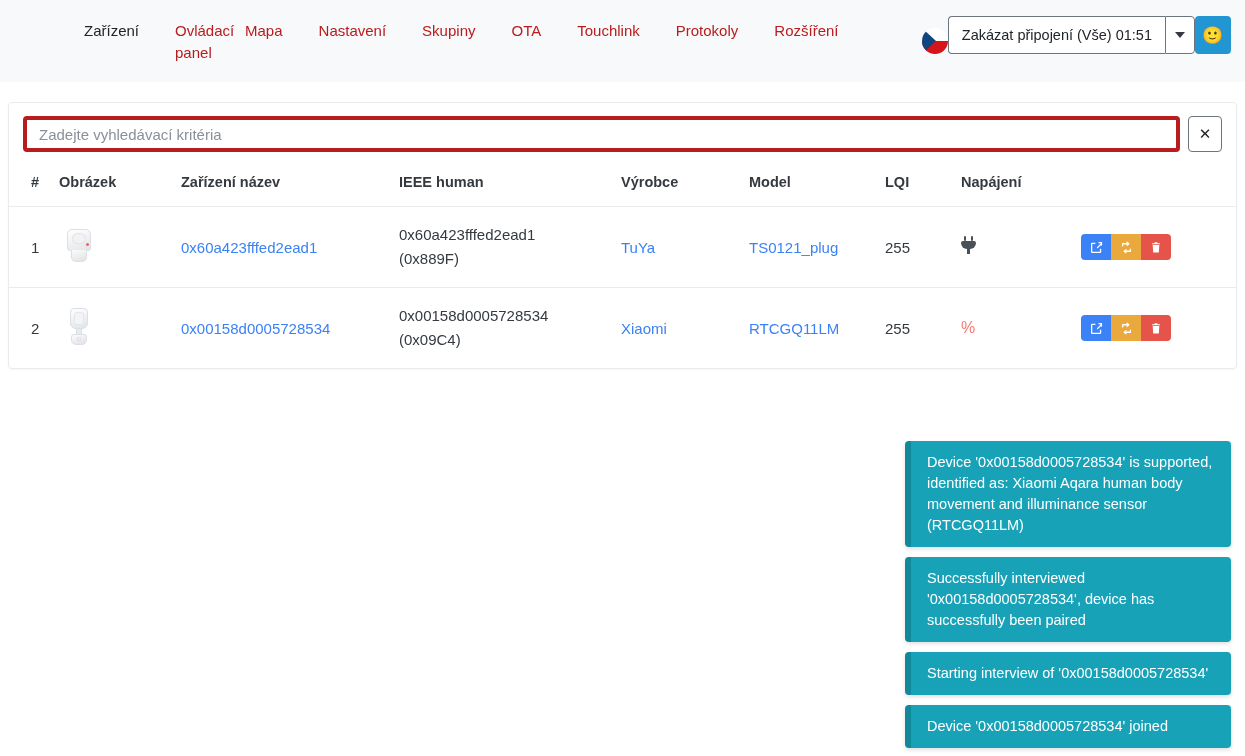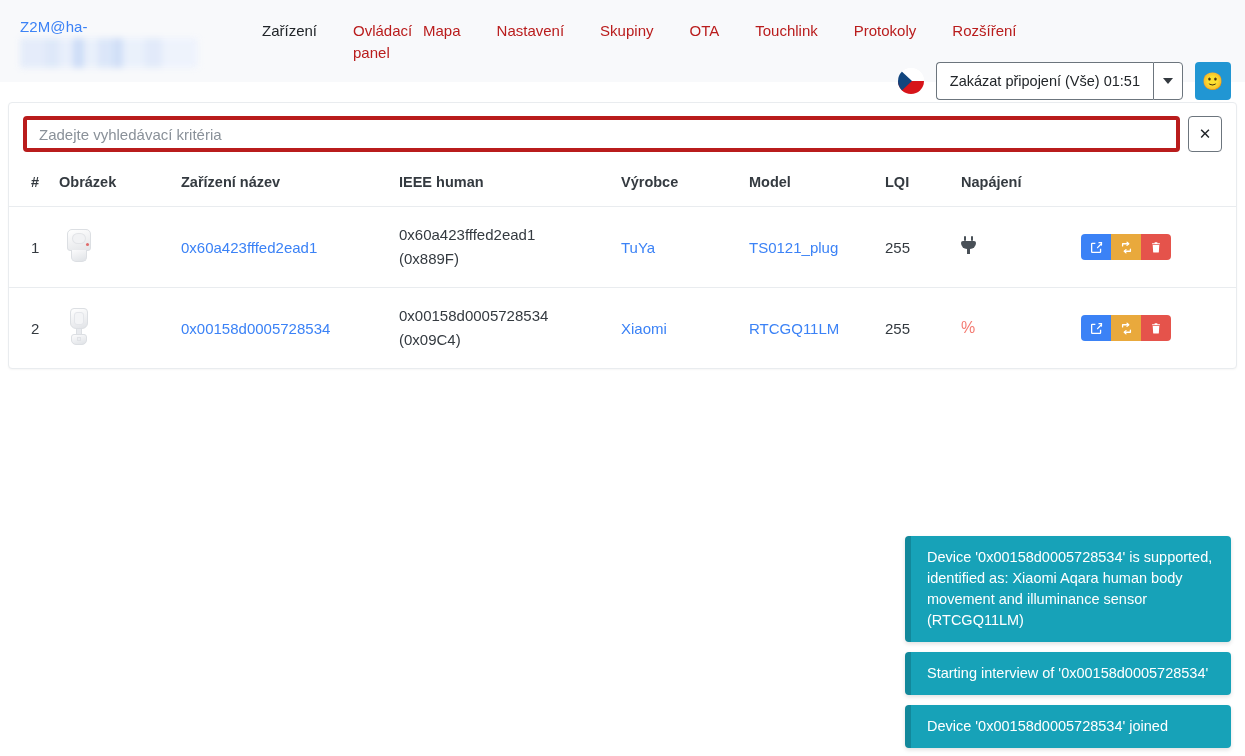--- a/index.html
+++ b/index.html
@@ -64,23 +64,21 @@
     text-align: left;
   }
   .nav-link.active { color: #212529; }
   .nav-link.wrap { max-width: 62px; }
 
   .nav-right {
     position: absolute;
     right: 14px;
     top: 16px;
     display: flex;
-    align-items: center;
-    gap: 12px;
-    margin-top: 46px;
+    align-items: flex-end;
   }
   .flag-icon {
     width: 26px; height: 26px;
     border-radius: 50%;
     overflow: hidden;
     position: relative;
     background: #fff;
     flex: 0 0 26px;
   }
   .flag-icon .top { position:absolute; left:0; top:0; width:100%; height:50%; background:#ffffff; }
@@ -303,24 +301,20 @@
     line-height: 21px;
     padding: 11px 14px 11px 16px;
     box-shadow: 0 2px 4px rgba(0,0,0,.12);
   }
 </style>
 </head>
 <body>
 
 <div class="navbar">
 
-  <div class="brand">
-    <div class="brand-text">Z2M@ha-</div>
-    <div class="brand-blur"></div>
-  </div>
 
   <div class="nav-links">
     <div class="nav-link active">Zařízení</div>
     <div class="nav-link wrap">Ovládací panel</div>
     <div class="nav-link">Mapa</div>
     <div class="nav-link">Nastavení</div>
     <div class="nav-link">Skupiny</div>
     <div class="nav-link">OTA</div>
     <div class="nav-link">Touchlink</div>
     <div class="nav-link">Protokoly</div>
@@ -477,15 +471,16 @@
           </td>
         </tr>
 
       </tbody>
     </table>
   </div>
 </div>
 
 <div class="toasts">
   <div class="toast">Device '0x00158d0005728534' is supported, identified as: Xiaomi Aqara human body movement and illuminance sensor (RTCGQ11LM)</div>
+  <div class="toast">Successfully interviewed '0x00158d0005728534', device has successfully been paired</div>
   <div class="toast">Starting interview of '0x00158d0005728534'</div>
   <div class="toast">Device '0x00158d0005728534' joined</div>
 </div>
 
 </body></html>

